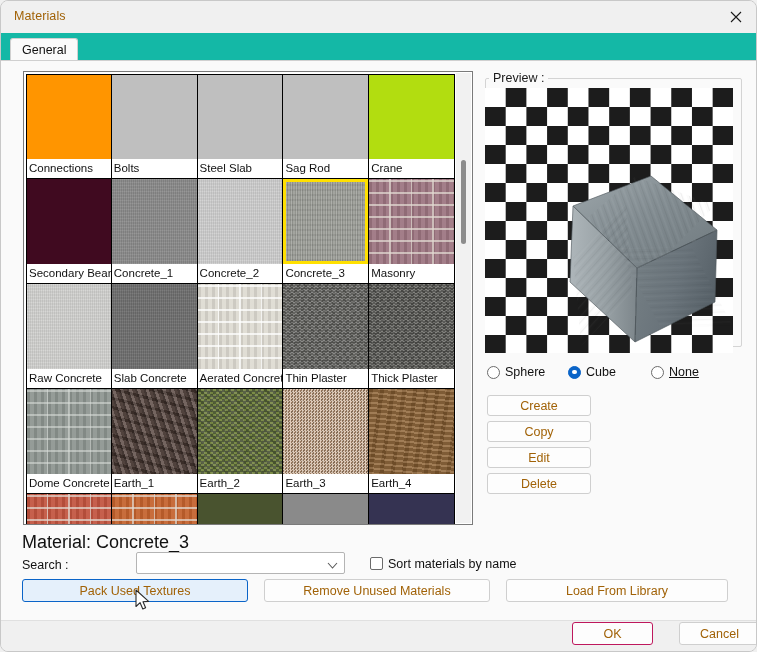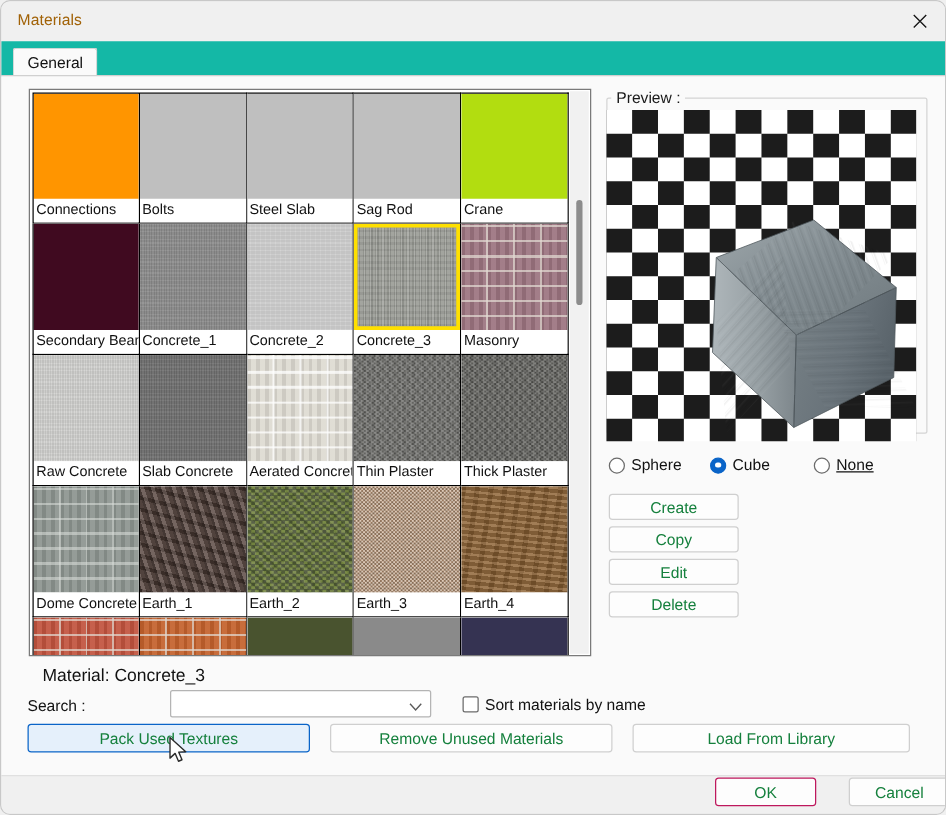--- a/index.html
+++ b/index.html
@@ -218,40 +218,39 @@
     background: #fff;
   }
 
   
   .btn {
     background: #fdfdfd;
     border: 1px solid #cfcfcf;
     border-radius: 3px;
     font-size: 12.5px;
     font-family: "Liberation Sans", sans-serif;
-    color: #15803d;
+    color: #a16207;
     display: flex;
     align-items: center;
     justify-content: center;
     box-sizing: border-box;
     position: absolute;
   }
   .side-btn { left: 486px; width: 104px; height: 21px; }
   #btn-create { top: 394px; }
   #btn-copy   { top: 420px; }
   #btn-edit   { top: 446px; }
   #btn-delete { top: 472px; }
 
   
   #material-caption {
     position: absolute;
     left: 21px; top: 531px;
-    font-size: 14px;
+    font-size: 18px;
     color: #111;
-    margin-left: 12px;
   }
   #search-label {
     position: absolute;
     left: 21px; top: 557px;
     font-size: 12.5px;
     color: #111;
   }
   #search-combo {
     position: absolute;
     left: 135px; top: 551px;

